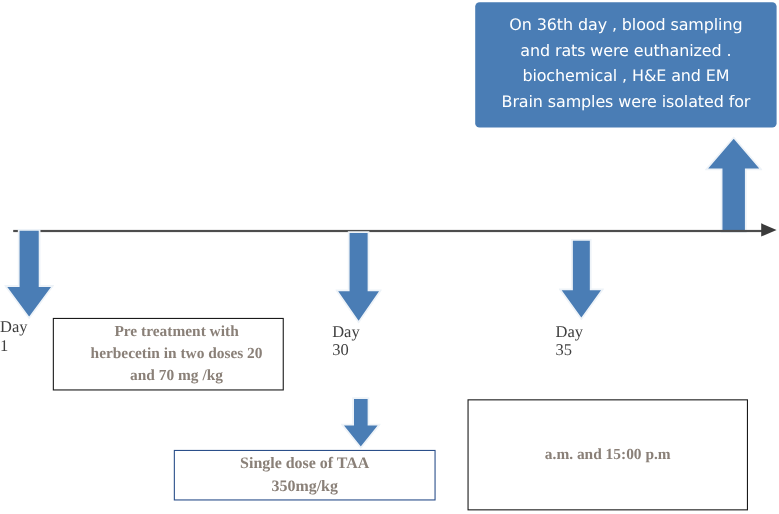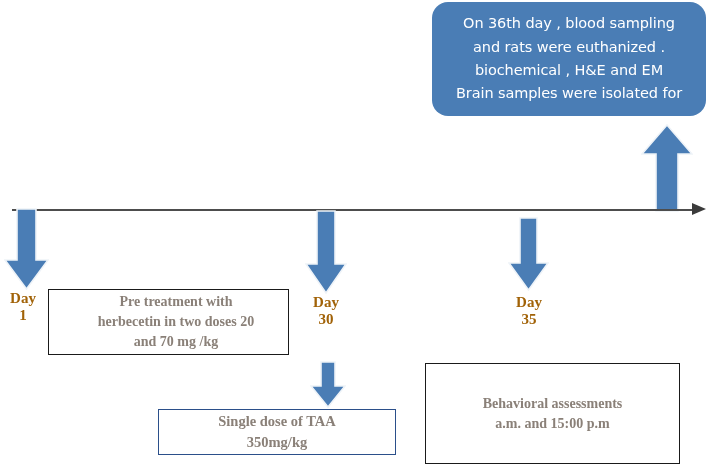--- a/index.html
+++ b/index.html
@@ -18,21 +18,21 @@
 
   
   .callout {
     position: absolute;
     left: 432px;
     top: 2px;
     width: 274px;
     height: 114px;
     box-sizing: border-box;
     background: #4a7db5;
-    border-radius: 16px;
+    border-radius: 4px;
     color: #ffffff;
     font-family: "DejaVu Sans", sans-serif;
     font-size: 14.5px;
     line-height: 1.62;
     text-align: center;
     display: flex;
     flex-direction: column;
     align-items: center;
     justify-content: center;
     padding: 4px 8px;
@@ -61,25 +61,25 @@
   }
 
   
   .arrow { position: absolute; }
   .arrow svg { display: block; width: 100%; height: 100%; }
 
   
   .day-label {
     position: absolute;
     font-family: "Liberation Serif", serif;
-    font-weight: bold;
+    font-weight: normal;
     font-size: 15px;
     line-height: 1.12;
-    color: #a16207;
-    text-align: center;
+    color: #404040;
+    text-align: left;
     white-space: pre-line;
   }
 
   
   .tbox {
     position: absolute;
     box-sizing: border-box;
     background: #ffffff;
     display: flex;
     flex-direction: column;
@@ -87,21 +87,21 @@
     justify-content: center;
     text-align: center;
     font-family: "Liberation Serif", serif;
     font-weight: bold;
     color: #8a8078;
     line-height: 1.42;
   }
   .tbox .ln { display: block; white-space: nowrap; }
 
   #pretreat-box {
-    left: 48px; top: 289px; width: 241px; height: 66px;
+    left: 48px; top: 289px; width: 210px; height: 66px;
     border: 1.6px solid #1a1a1a;
     font-size: 14px;
     padding-left: 15px;
   }
   #taa-box {
     left: 158px; top: 409px; width: 238px; height: 46px;
     border: 1.6px solid #2b4f8a;
     font-size: 14.5px;
   }
   #behavior-box {
@@ -166,17 +166,16 @@
       <polygon points="11,1 25,1 25,25 35,25 18,46 1,25 11,25" fill="#4a7db5" stroke="#eef3f8" stroke-width="1.6"></polygon>
     </svg>
   </div>
 
   <div class="tbox" id="taa-box">
     <span class="ln">Single dose of TAA</span>
     <span class="ln">350mg/kg</span>
   </div>
 
   <div class="tbox" id="behavior-box">
-    <span class="ln">Behavioral assessments</span>
     <span class="ln">a.m. and 15:00 p.m</span>
   </div>
 
 </div>
 
 </body></html>

